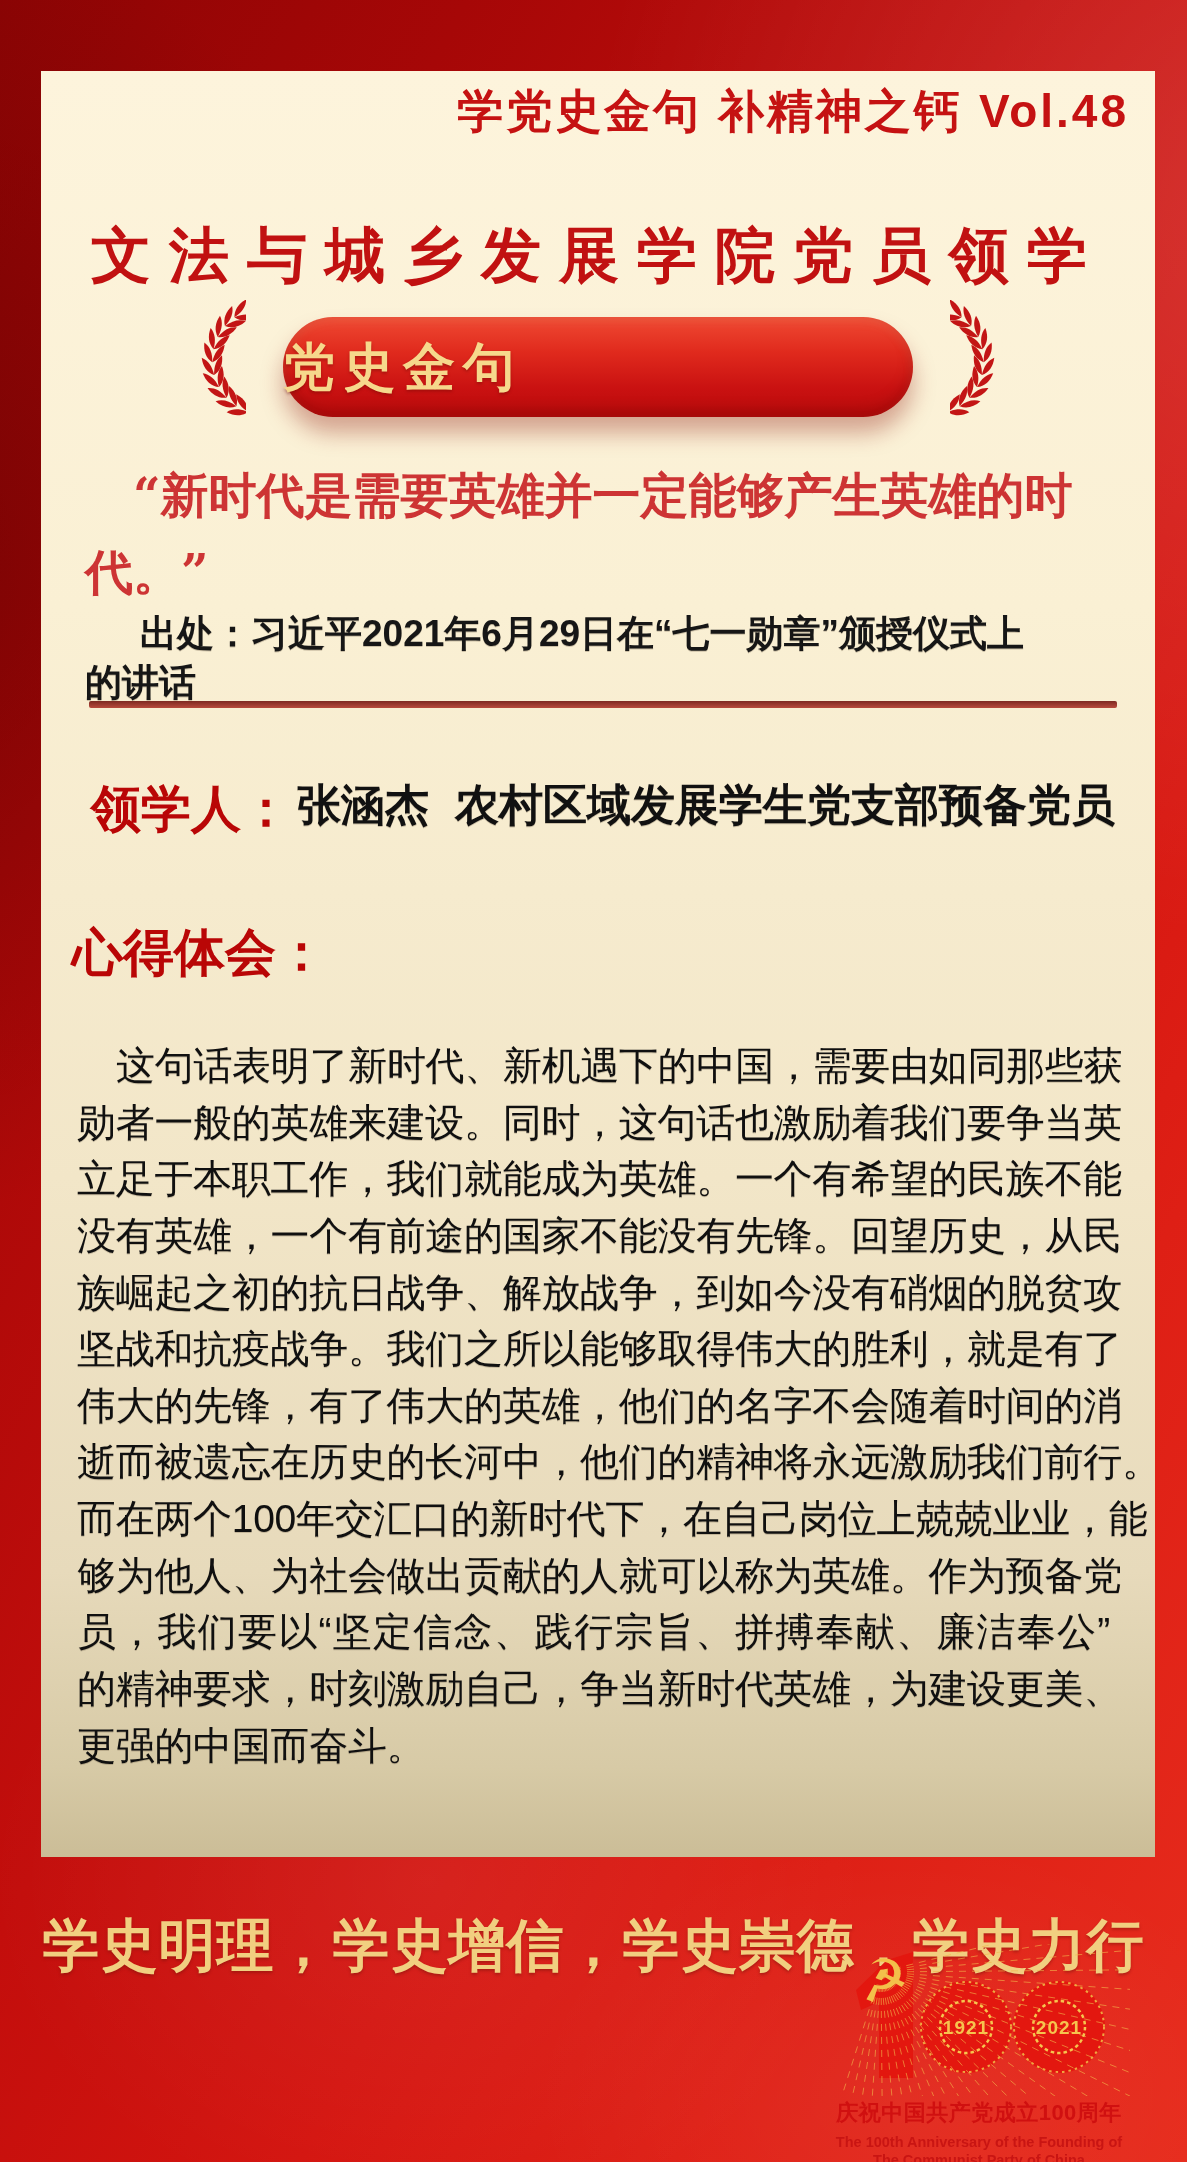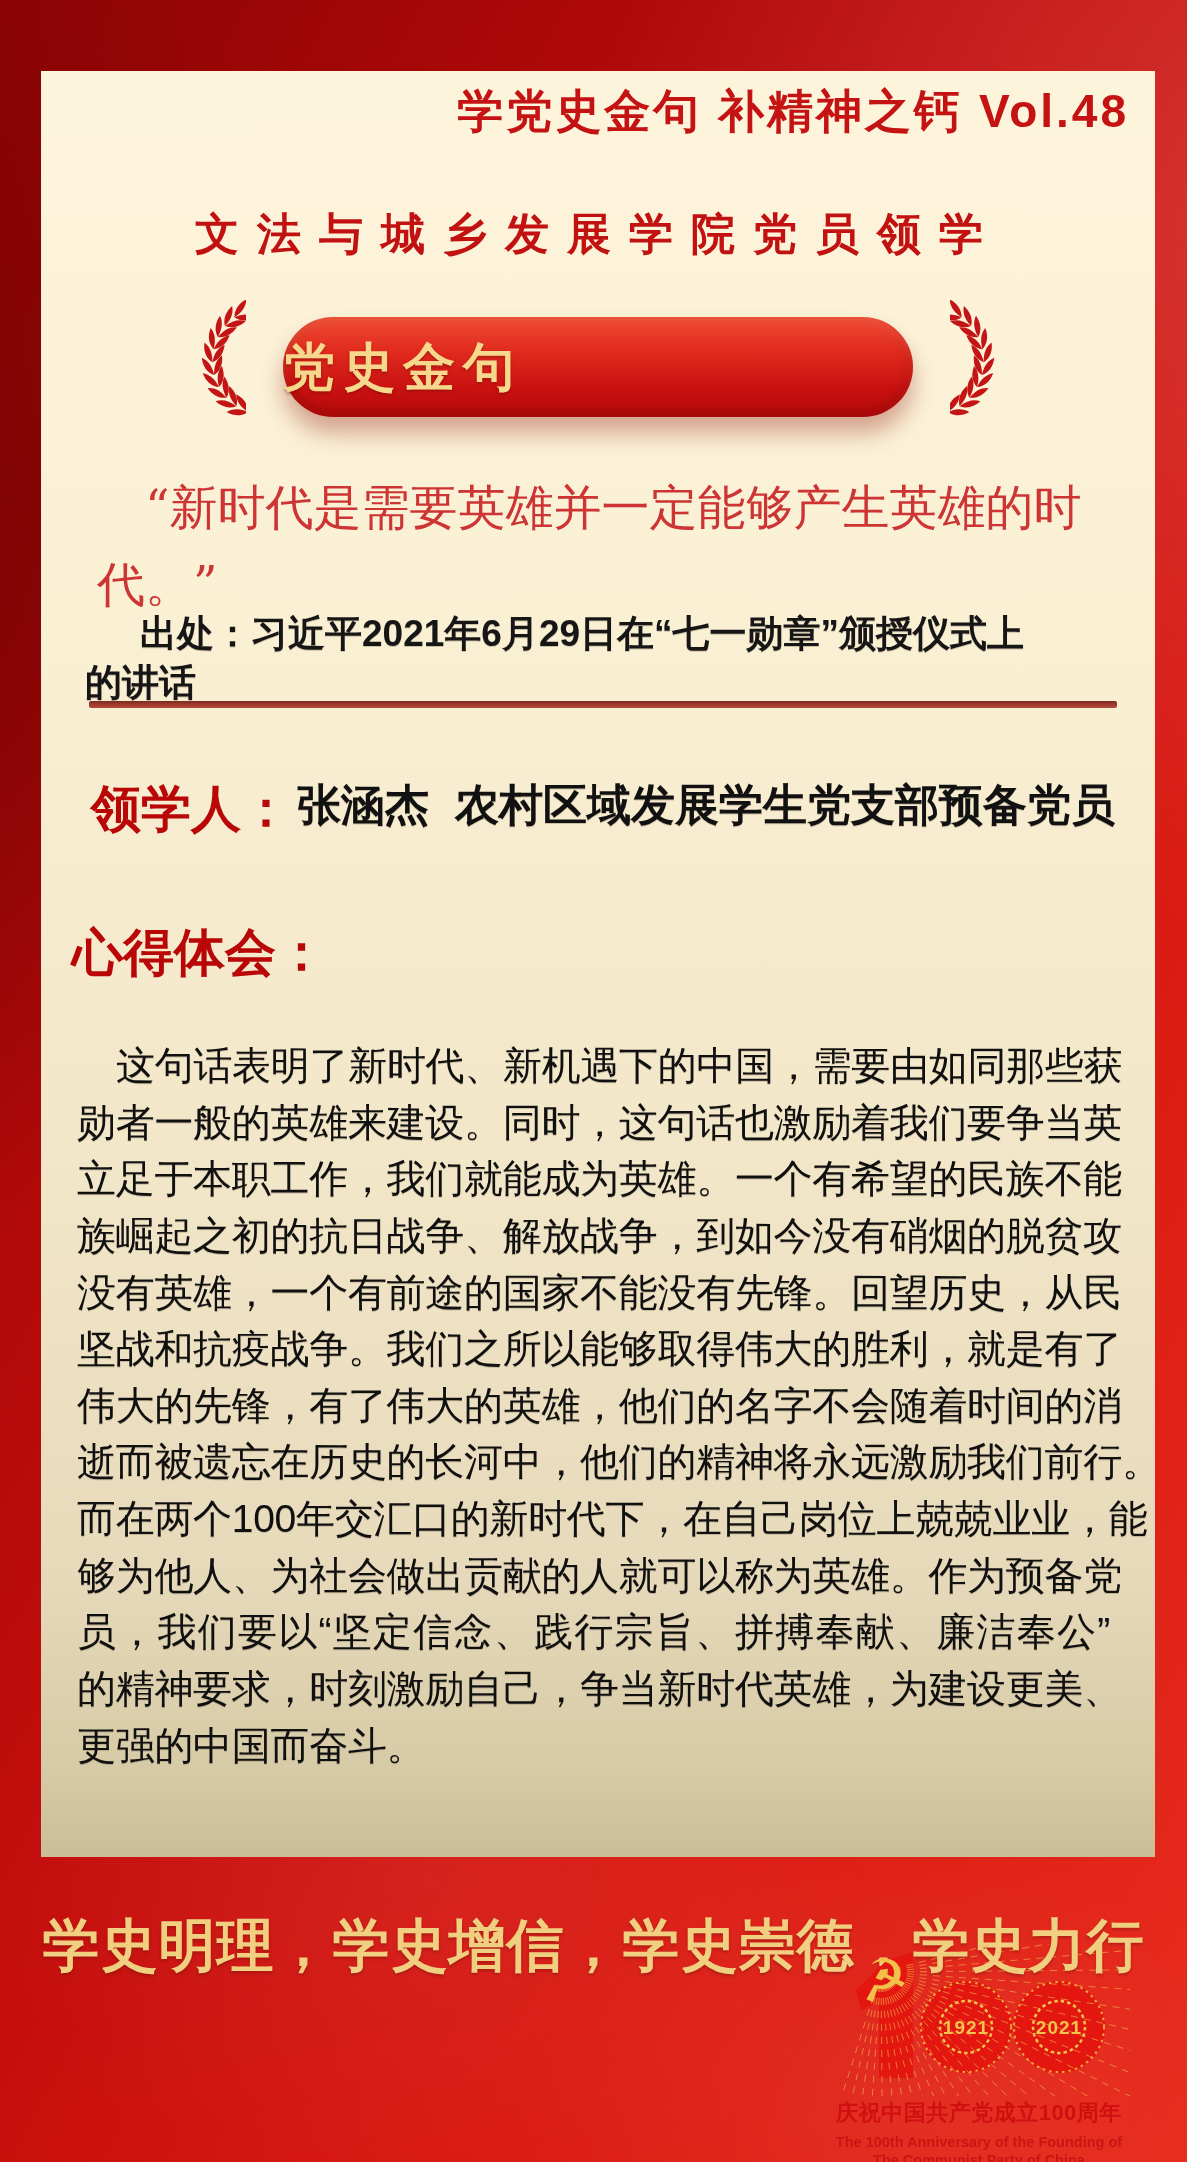--- a/index.html
+++ b/index.html
@@ -21,40 +21,40 @@
   
   .card{
     position:absolute;left:41px;top:71px;width:1114px;height:1786px;
     background:linear-gradient(180deg,#fdf4dc 0%,#faf0d4 30%,#f2e6c8 62%,#e7dabb 84%,#d7caa6 95%,#cbbd97 100%);
   }
   .issue{
     position:absolute;top:10px;right:26px;
     font-size:46px;font-weight:bold;letter-spacing:3px;color:#c51212;white-space:nowrap;
   }
   .main-title{
-    position:absolute;top:130px;left:0;right:0;margin:4px;text-align:center;
-    font-size:44px;font-weight:bold;letter-spacing:18px;color:#c11111;white-space:nowrap;
+    position:absolute;top:130px;left:0;right:0;margin:15px;text-align:center;
+    font-size:60px;font-weight:bold;letter-spacing:18px;color:#c11111;white-space:nowrap;
   }
   .banner-row{
     position:absolute;top:226px;left:0;right:0;
     display:flex;justify-content:center;align-items:flex-start;gap:37px;
   }
   .wheat{width:46px;height:122px;margin-top:3px;fill:#c31515;}
   .wheat.right{transform:scaleX(-1);}
   .banner-btn{
     width:630px;height:100px;margin-top:20px;border-radius:52px;
     background:linear-gradient(180deg,#ef4a33 0%,#e02a1d 35%,#c91111 72%,#ba0b0b 100%);
     box-shadow:0 16px 22px rgba(140,20,12,.35), inset 0 -6px 14px rgba(110,0,0,.35), inset 0 4px 10px rgba(255,160,120,.22);
     text-align:left;line-height:100px;
     font-size:52px;font-weight:bold;letter-spacing:8px;color:#f6d88c;
     text-shadow:0 2px 3px rgba(110,10,5,.4);
   }
   .quote{
-    position:absolute;top:386px;left:44px;width:1030px;margin:12px;
-    font-family:"DejaVu Serif", serif;font-weight:400;
+    position:absolute;top:386px;left:44px;width:1030px;margin:0;
+    font-family:"DejaVu Serif", serif;font-weight:700;
     font-size:48px;line-height:77px;color:#cd3434;text-indent:1em;
   }
   .source{
     position:absolute;top:538px;left:44px;width:1030px;
     font-size:37px;line-height:49px;font-weight:bold;color:#161616;
     text-shadow:0 1px 0 rgba(70,50,30,.25);
   }
   .source .l1{display:block;text-indent:55px;white-space:nowrap;}
   .source .l2{display:block;white-space:nowrap;}
   .rule{
@@ -209,22 +209,22 @@
     <span class="leader-name">张涵杰</span>
     <span class="leader-affiliation">农村区域发展学生党支部预备党员</span>
   </div>
 
   <div class="reflection-label">心得体会：</div>
 
   <div class="reflection">
       <div class="rline first">这句话表明了新时代、新机遇下的中国，需要由如同那些获</div>
       <div class="rline">勋者一般的英雄来建设。同时，这句话也激励着我们要争当英</div>
       <div class="rline">立足于本职工作，我们就能成为英雄。一个有希望的民族不能</div>
+      <div class="rline">没有英雄，一个有前途的国家不能没有先锋。回望历史，从民</div>
       <div class="rline">族崛起之初的抗日战争、解放战争，到如今没有硝烟的脱贫攻</div>
-      <div class="rline">没有英雄，一个有前途的国家不能没有先锋。回望历史，从民</div>
       <div class="rline">坚战和抗疫战争。我们之所以能够取得伟大的胜利，就是有了</div>
       <div class="rline">伟大的先锋，有了伟大的英雄，他们的名字不会随着时间的消</div>
       <div class="rline">逝而被遗忘在历史的长河中，他们的精神将永远激励我们前行。</div>
       <div class="rline">而在两个100年交汇口的新时代下，在自己岗位上兢兢业业，能</div>
       <div class="rline">够为他人、为社会做出贡献的人就可以称为英雄。作为预备党</div>
       <div class="rline">员，我们要以“坚定信念、践行宗旨、拼搏奉献、廉洁奉公”</div>
       <div class="rline">的精神要求，时刻激励自己，争当新时代英雄，为建设更美、</div>
       <div class="rline last">更强的中国而奋斗。</div>
     </div>
 

